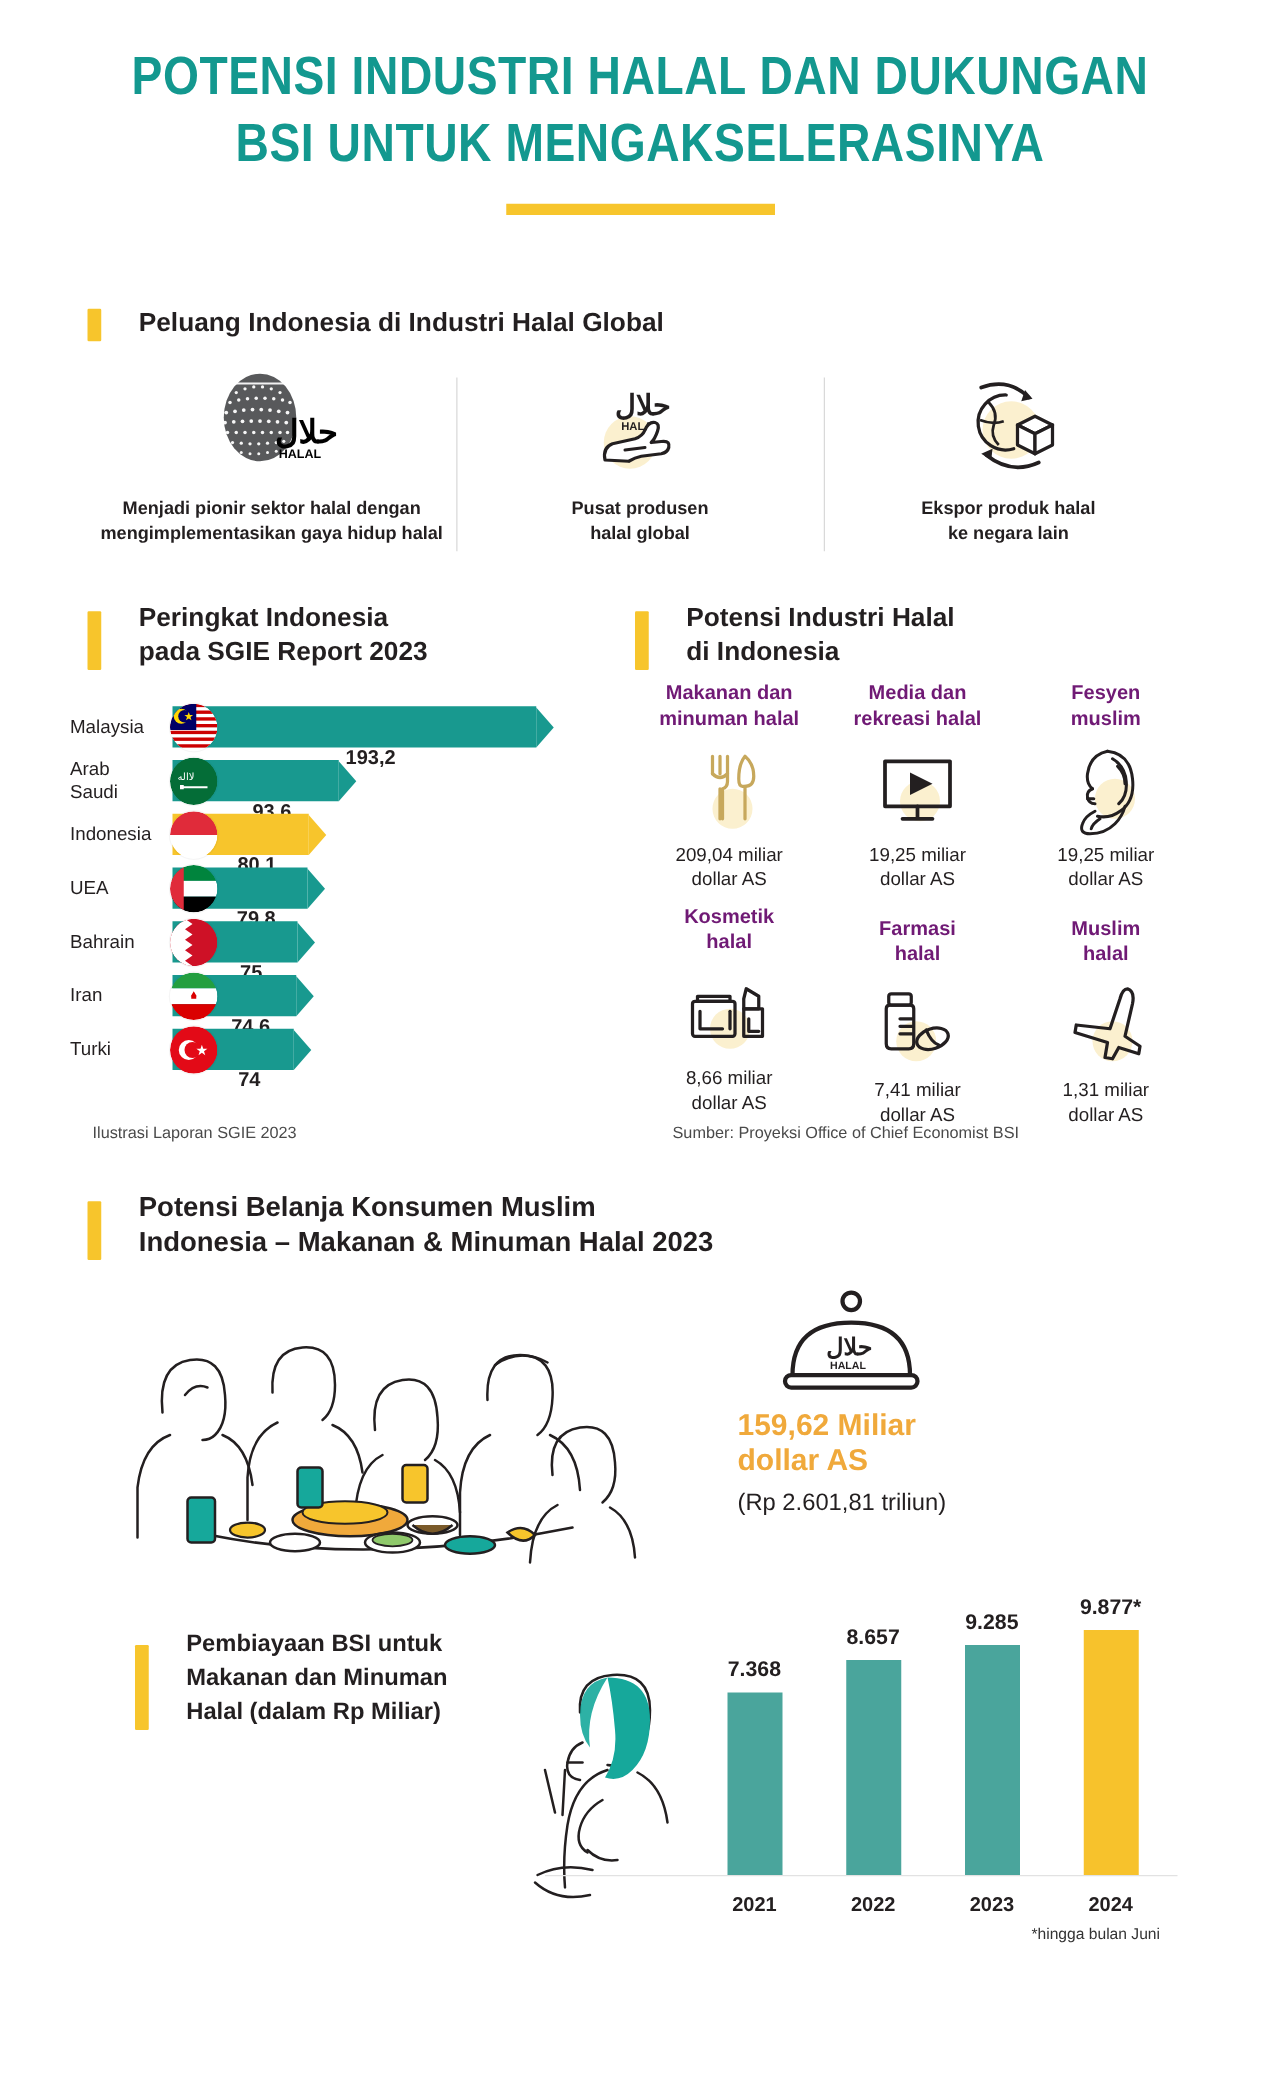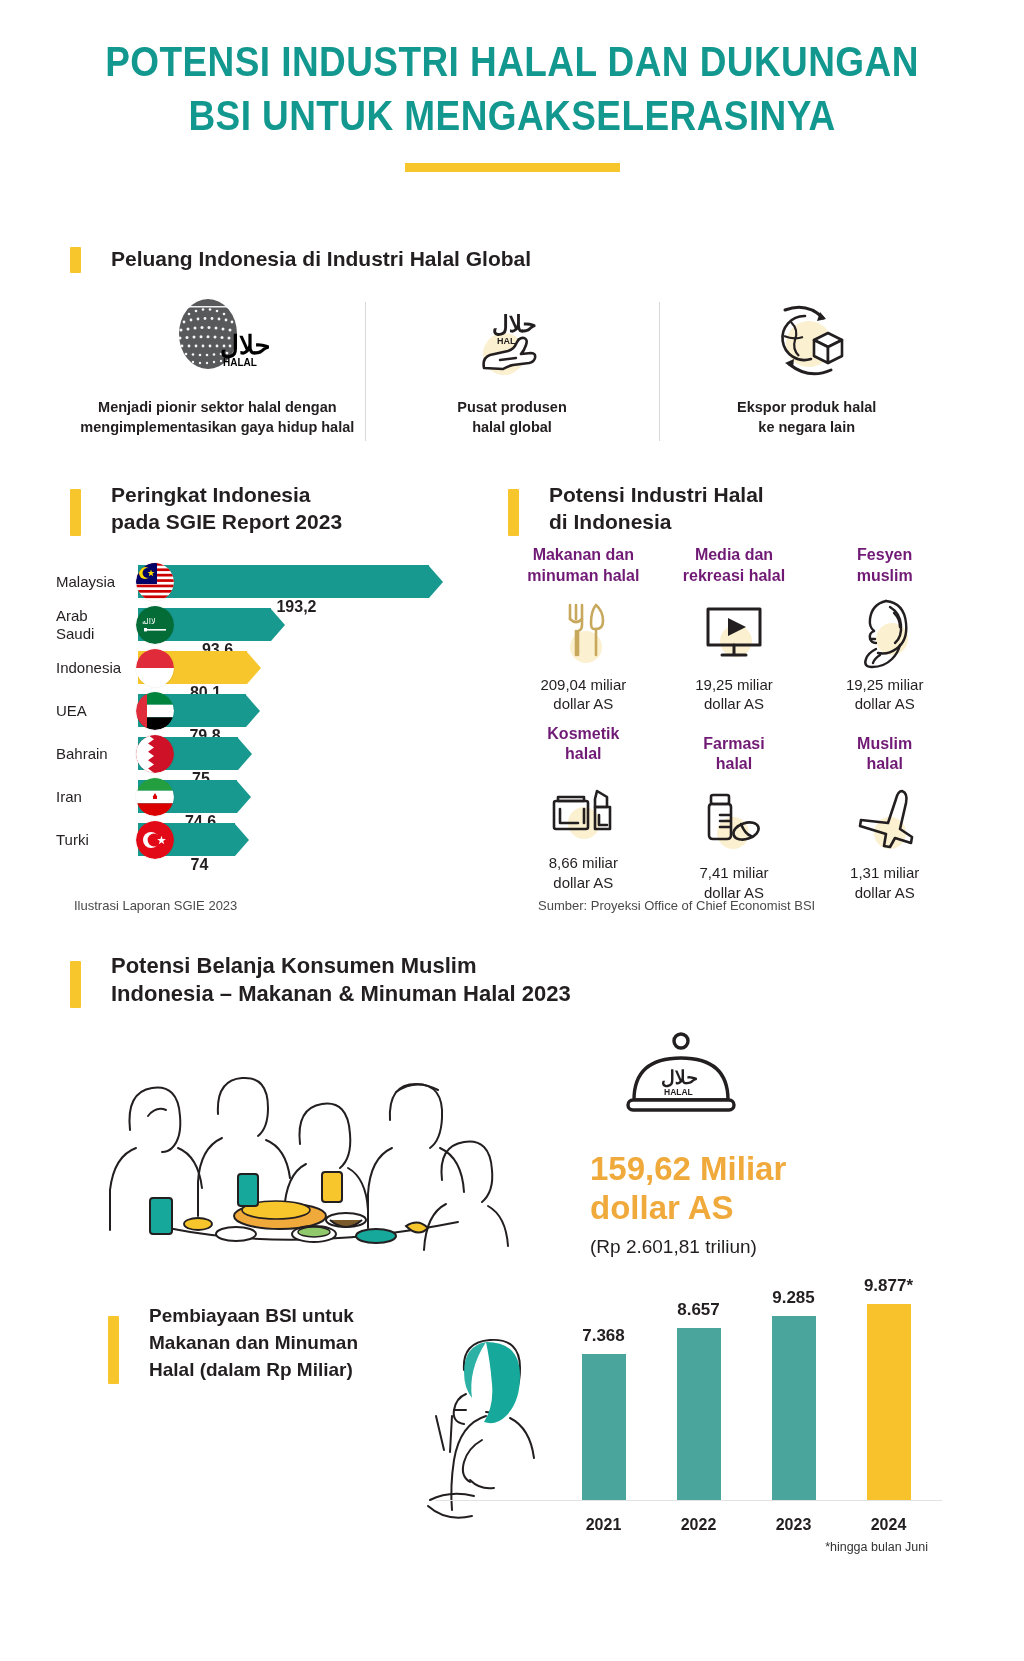--- a/index.html
+++ b/index.html
@@ -97,22 +97,22 @@
   .pot-name { font-size: 16px; font-weight: 700; line-height: 1.3; color:#701a75; }
   .pot-ico { height: 82px; display:flex; align-items:center; justify-content:center; margin-top: 4px;}
   .pot-val { font-size: 15px; line-height: 1.3; color:#231f20; margin-top: 2px;}
 
   
   #sec-belanja { position: absolute; left: 70px; top: 952px; width: 520px; }
 
   .hero-wrap { position: absolute; left: 590px; top: 1028px; width: 300px; text-align:left;}
   .hero-ico { margin-left: 26px; }
   .hero-num {
-    font-size: 33px; font-weight: 700; color: #f0a93b; line-height: 1.18;
-    margin-top: 26px;
+    font-size: 24px; font-weight: 700; color: #f0a93b; line-height: 1.18;
+    margin-top: 2px;
   }
   .hero-sub { font-size: 19px; color: #231f20; margin-top: 8px; }
 
   
   .bchart { position: absolute; left: 556px; top: 1258px; width: 380px; height: 290px; }
   .bchart .cols { position:absolute; left:0; bottom: 48px; width: 100%; height: 238px; display:flex; align-items:flex-end; }
   .bcol { flex:1; display:flex; flex-direction:column; align-items:center; justify-content:flex-end; }
   .bval { font-size: 17px; font-weight: 700; margin-bottom: 8px; color:#231f20; white-space:nowrap;}
   .brect { width: 44px; background: #4aa59c; }
   .brect.hl { background: #f7c22c; }

